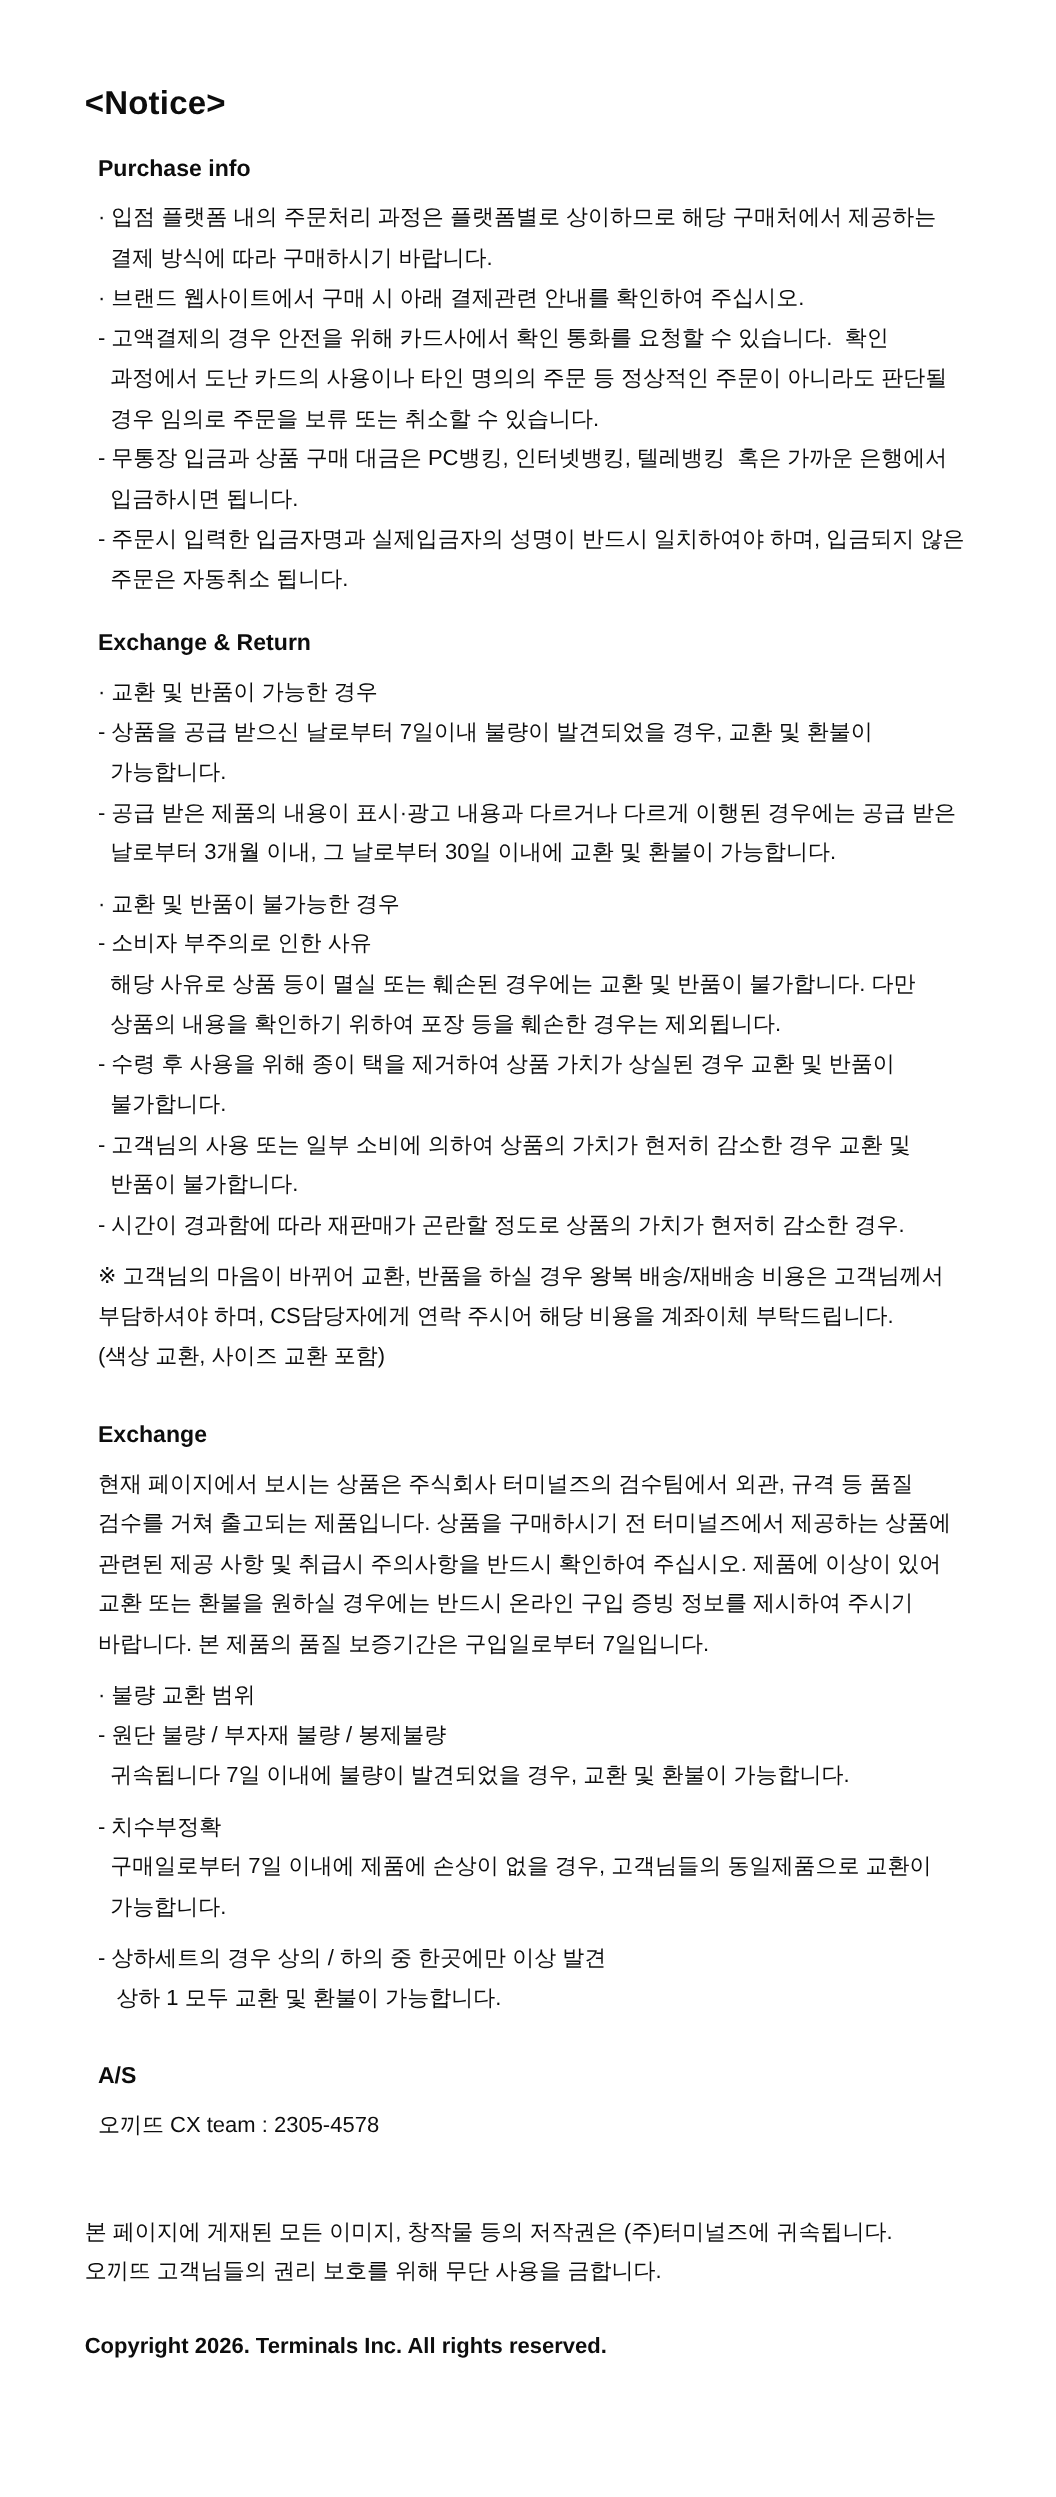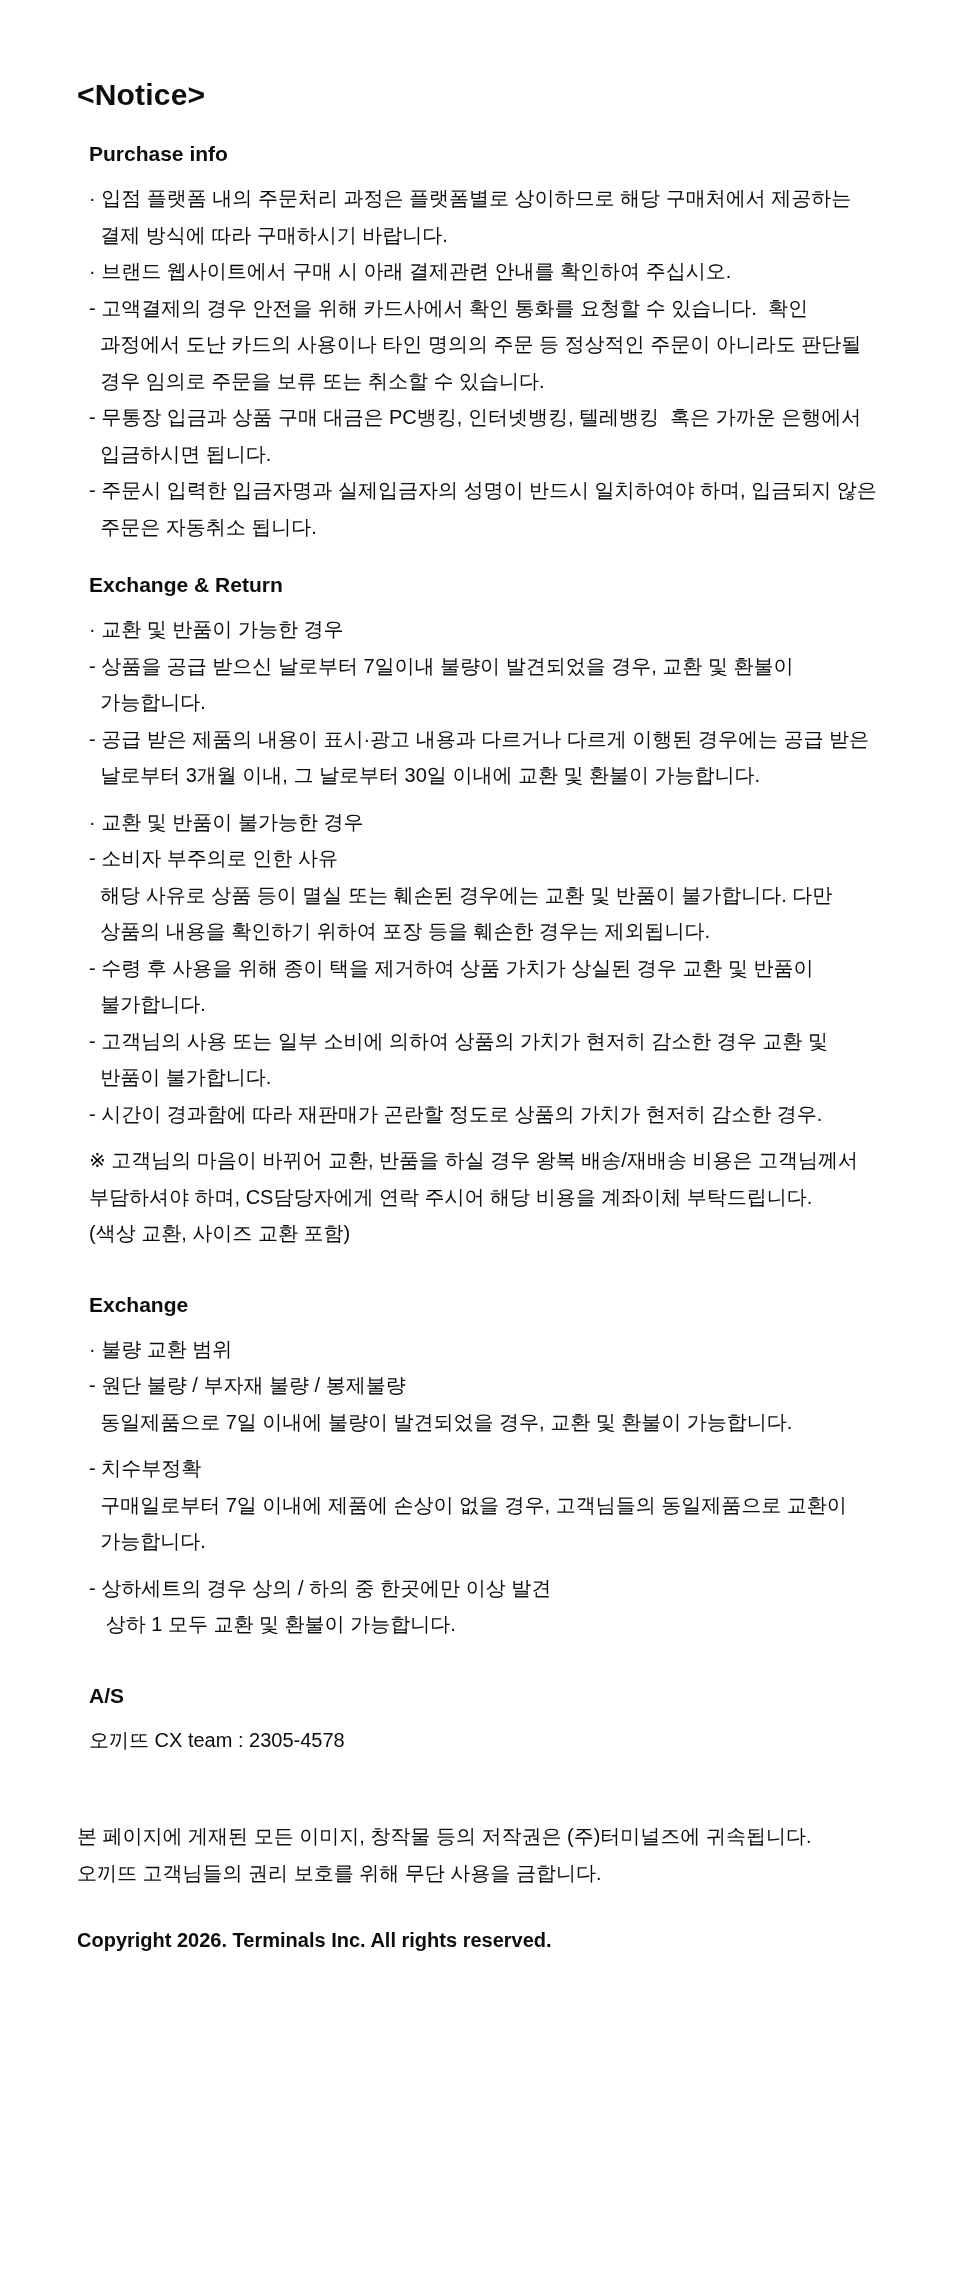--- a/index.html
+++ b/index.html
@@ -81,23 +81,28 @@
 - 고객님의 사용 또는 일부 소비에 의하여 상품의 가치가 현저히 감소한 경우 교환 및
   반품이 불가합니다.
 - 시간이 경과함에 따라 재판매가 곤란할 정도로 상품의 가치가 현저히 감소한 경우.</p>
     <p class="block">※ 고객님의 마음이 바뀌어 교환, 반품을 하실 경우 왕복 배송/재배송 비용은 고객님께서
 부담하셔야 하며, CS담당자에게 연락 주시어 해당 비용을 계좌이체 부탁드립니다.
 (색상 교환, 사이즈 교환 포함)</p>
   </div>
 
   <div class="section gap-lg">
     <h2 class="sec-heading">Exchange</h2>
+    <p class="block">현재 페이지에서 보시는 상품은 주식회사 터미널즈의 검수팀에서 외관, 규격 등 품질
+검수를 거쳐 출고되는 제품입니다. 상품을 구매하시기 전 터미널즈에서 제공하는 상품에
+관련된 제공 사항 및 취급시 주의사항을 반드시 확인하여 주십시오. 제품에 이상이 있어
+교환 또는 환불을 원하실 경우에는 반드시 온라인 구입 증빙 정보를 제시하여 주시기
+바랍니다. 본 제품의 품질 보증기간은 구입일로부터 7일입니다.</p>
     <p class="block">· 불량 교환 범위
 - 원단 불량 / 부자재 불량 / 봉제불량
-  동일제품으로 7일 이내에 불량이 발견되었을 경우, 교환 및 환불이 가능합니다.</p>
+  귀속됩니다 7일 이내에 불량이 발견되었을 경우, 교환 및 환불이 가능합니다.</p>
     <p class="block">- 치수부정확
   구매일로부터 7일 이내에 제품에 손상이 없을 경우, 고객님들의 동일제품으로 교환이
   가능합니다.</p>
     <p class="block">- 상하세트의 경우 상의 / 하의 중 한곳에만 이상 발견
    상하 1 모두 교환 및 환불이 가능합니다.</p>
   </div>
 
   <div class="section gap-lg">
     <h2 class="sec-heading">A/S</h2>
     <p class="block">오끼뜨 CX team : 2305-4578</p>

